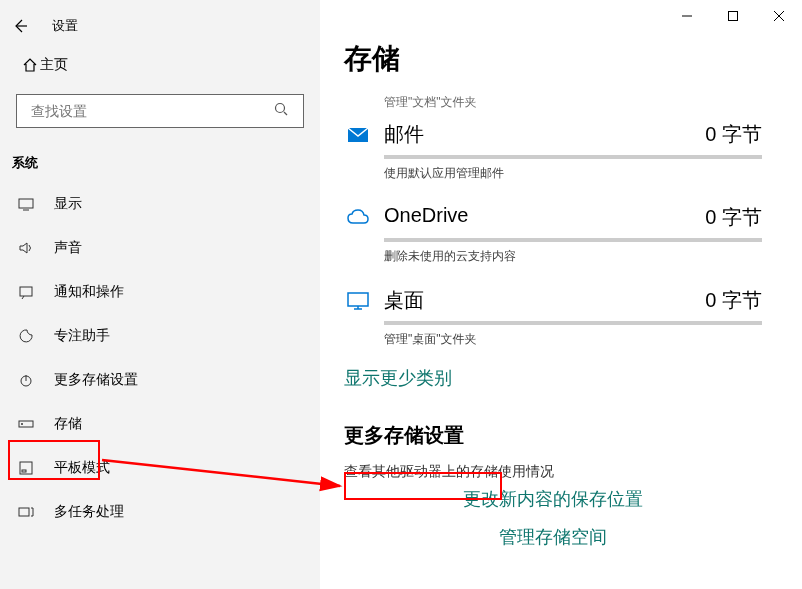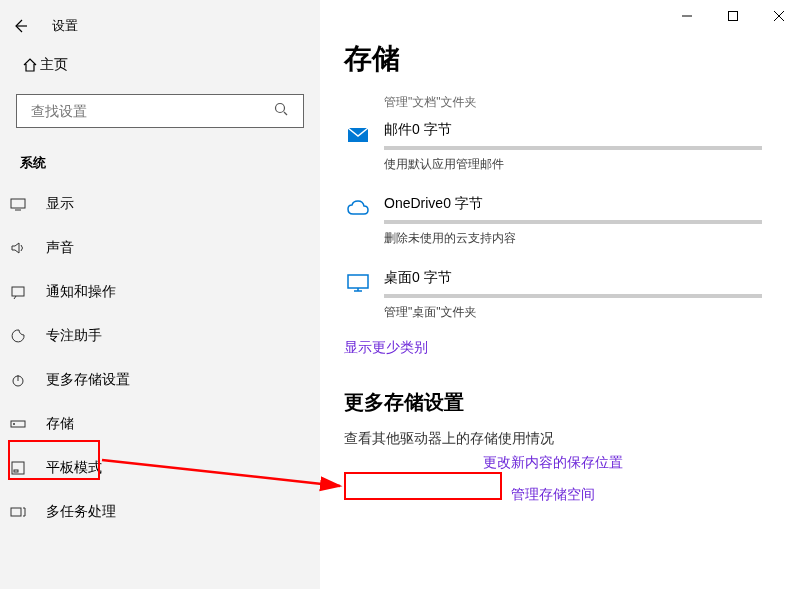--- a/index.html
+++ b/index.html
@@ -13,41 +13,41 @@
     .title { font-size: 13px; color: #000; margin-left: 12px; }
     
     .home-row { display: flex; align-items: center; padding: 12px 20px; cursor: pointer; }
     .home-row .icon { width: 20px; display: flex; justify-content: center; }
     .home-label { font-size: 14px; color: #000; }
     
     .search-box { margin: 8px 16px; height: 34px; border: 1px solid #666; background: #fff; display: flex; align-items: center; padding: 0 14px; }
     .search-input { flex: 1; border: none; outline: none; font-size: 14px; background: transparent; }
     .search-icon { color: #555; }
     
-    .section-label { padding: 18px 20px 10px 20px; font-size: 13px; font-weight: 600; color: #000; }
-    
-    .nav-item { display: flex; align-items: center; padding: 13px 8px; cursor: pointer; font-size: 14px; color: #000; }
+    .section-label { padding: 18px 20px 10px 12px; font-size: 13px; font-weight: 600; color: #000; }
+    
+    .nav-item { display: flex; align-items: center; padding: 13px 16px; cursor: pointer; font-size: 14px; color: #000; }
     .nav-item .icon { width: 20px; display: flex; justify-content: center; color: #333; }
     .nav-item .label { margin-left: 18px; }
     
     .window-controls { position: absolute; right: 0; top: 0; display: flex; z-index: 10; }
     .wc { width: 46px; height: 32px; display: flex; align-items: center; justify-content: center; cursor: pointer; }
     
     .main-inner { padding: 40px 40px 0 24px; }
     .page-title { font-size: 28px; font-weight: 600; margin-bottom: 16px; }
     
     .cat-row { display: flex; align-items: flex-start; margin-top: 8px; }
     .cat-icon { width: 28px; height: 28px; margin-right: 12px; color: #0078d4; display: flex; align-items: center; justify-content: center; }
     .cat-body { flex: 1; }
-    .cat-head { display: flex; justify-content: flex-start; font-size: 14px; padding-bottom: 4px; }
+    .cat-head { display: flex; justify-content: space-between; font-size: 20px; padding-bottom: 4px; }
     .cat-bar { height: 4px; background: #ccc; margin: 3px 0 6px 0; }
     .cat-desc { font-size: 12px; color: #404040; margin-bottom: 14px; }
     .cat-only-desc { font-size: 12px; color: #666; margin-left: 40px; margin-bottom: 10px; }
     
-    .link { color: #6d28d9; font-size: 14px; cursor: pointer; display: inline-block; margin-top: 4px; }
+    .link { color: #0f766e; font-size: 18px; cursor: pointer; display: inline-block; margin-top: 4px; }
     .section-h2 { font-size: 20px; font-weight: 600; margin-top: 32px; margin-bottom: 14px; }
     .desc-text { font-size: 14px; color: #333; margin-bottom: 6px; }
     .link-block { display: block; margin-bottom: 14px; text-align: center; }
     
     .annot-box-storage { position: absolute; left: 8px; top: 440px; width: 92px; height: 40px; border: 2px solid #ff0000; pointer-events: none; }
     .annot-box-link { position: absolute; left: 344px; top: 472px; width: 158px; height: 28px; border: 2px solid #ff0000; pointer-events: none; }
     .annot-arrow { position: absolute; left: 100px; top: 448px; pointer-events: none; }
   </style>
 </head>
 <body>

